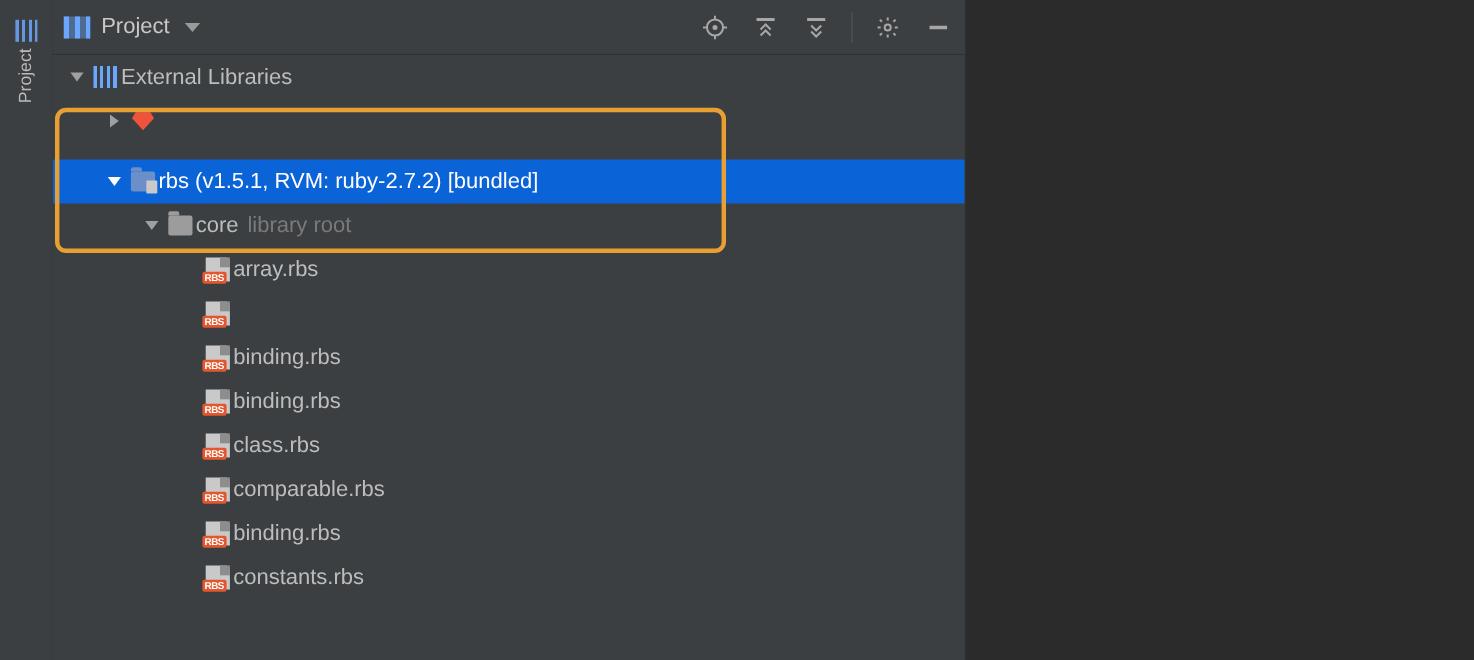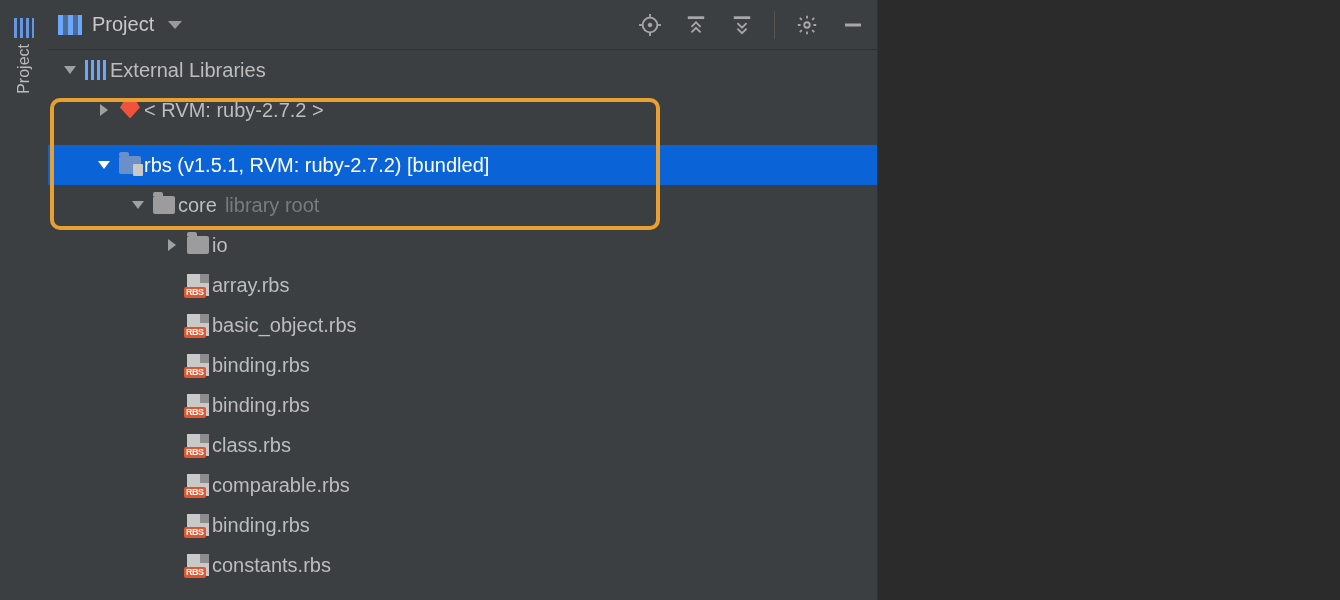--- a/index.html
+++ b/index.html
@@ -197,21 +197,20 @@
     </div>
 
     <div class="row">
       <div class="indent" style="width:44px"></div>
       <div class="arrow">
           <div class="arrow-right"></div>
         </div>
       <div class="icon">
           <div class="ico-ruby"></div>
         </div>
-      <span class="label">&lt; RVM: ruby-2.7.2 &gt;</span>
     </div>
 
     <div class="row sel">
       <div class="indent" style="width:44px"></div>
       <div class="arrow">
           <div class="arrow-down" style="border-top-color:#fff"></div>
         </div>
       <div class="icon">
           <div class="ico-folder-blue"></div>
         </div>
@@ -223,51 +222,40 @@
       <div class="arrow">
           <div class="arrow-down"></div>
         </div>
       <div class="icon">
           <div class="ico-folder"></div>
         </div>
       <span class="label">core</span>
       <span class="dim">library root</span>
     </div>
 
-    <div class="row">
-      <div class="indent" style="width:112px"></div>
-      <div class="arrow">
-          <div class="arrow-right"></div>
-        </div>
-      <div class="icon">
-          <div class="ico-folder"></div>
-        </div>
-      <span class="label">io</span>
-    </div>
 
     <div id="file-rows">
         <div class="row">
           <div class="indent" style="width:112px"></div>
           <div class="arrow"></div>
           <div class="icon">
             <div class="ico-rbs">
               <span class="tag">RBS</span>
             </div>
           </div>
           <span class="label">array.rbs</span>
         </div>
         <div class="row">
           <div class="indent" style="width:112px"></div>
           <div class="arrow"></div>
           <div class="icon">
             <div class="ico-rbs">
               <span class="tag">RBS</span>
             </div>
           </div>
-          <span class="label">basic_object.rbs</span>
         </div>
         <div class="row">
           <div class="indent" style="width:112px"></div>
           <div class="arrow"></div>
           <div class="icon">
             <div class="ico-rbs">
               <span class="tag">RBS</span>
             </div>
           </div>
           <span class="label">binding.rbs</span>

